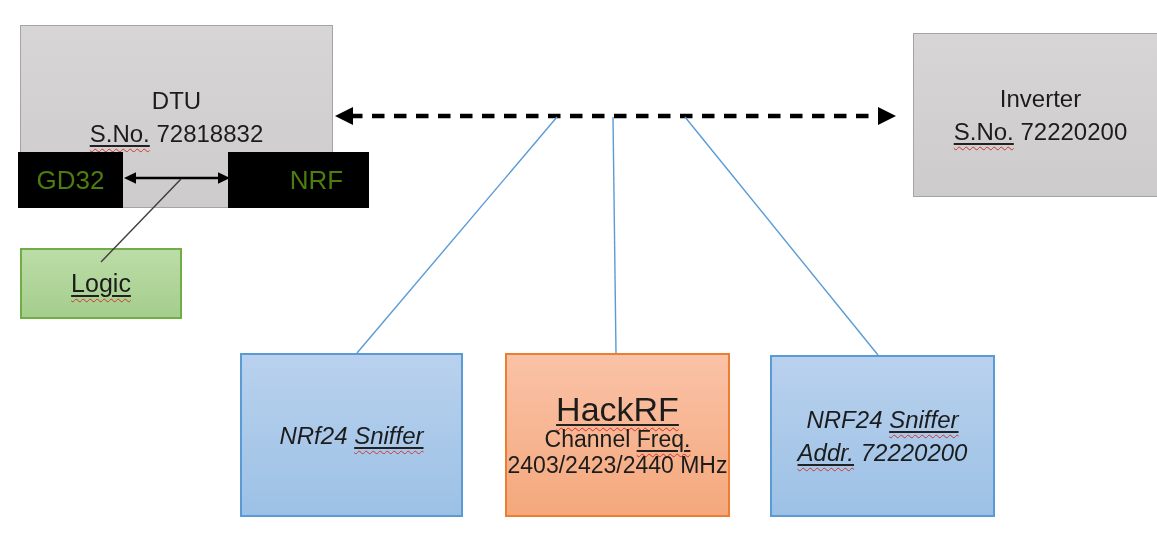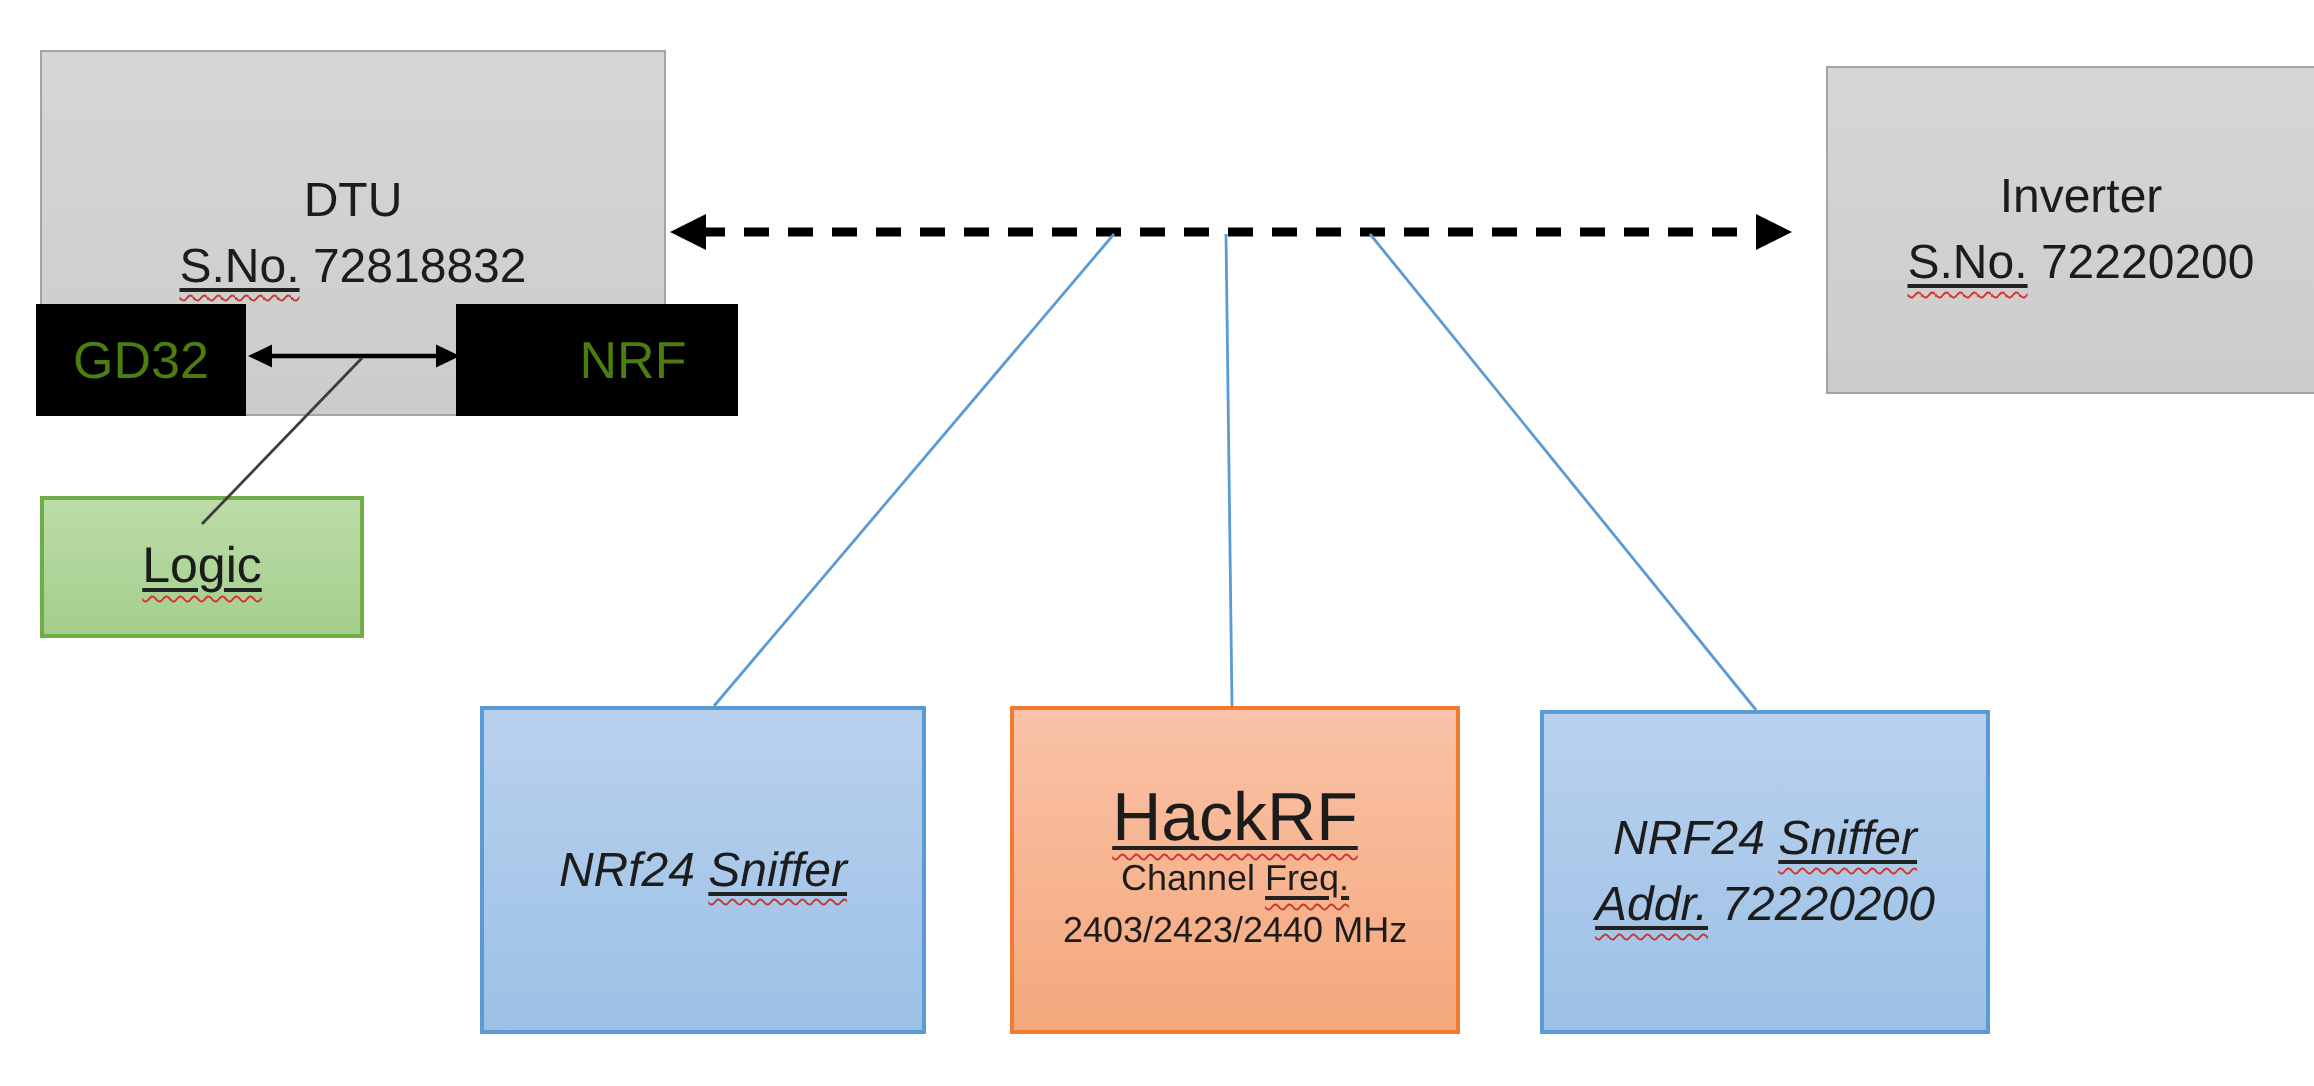--- a/index.html
+++ b/index.html
@@ -52,21 +52,21 @@
   }
   .sniffer-left  { left: 240px; top: 353px; width: 223px; height: 164px; }
   .sniffer-right { left: 770px; top: 355px; width: 225px; height: 162px; }
   .hackrf {
     left: 505px; top: 353px; width: 225px; height: 164px;
     background: linear-gradient(180deg, #fac2a7 0%, #f4a87c 100%);
     border: 2px solid #ed7d31;
   }
   .t24 { font-size: 24px; line-height: 33px; white-space: nowrap; }
   .t26 { font-size: 34px; line-height: 34px; white-space: nowrap; }
-  .t19 { font-size: 18px; line-height: 26px; white-space: nowrap; }
+  .t19 { font-size: 23px; line-height: 26px; white-space: nowrap; }
   .misspelled {
     text-decoration-line: underline;
     text-decoration-style: wavy;
     text-decoration-color: #d0342c;
     text-decoration-thickness: 1px;
     text-underline-offset: 6px;
   }
   .underlined {
     text-decoration-line: underline;
     text-decoration-style: solid;

